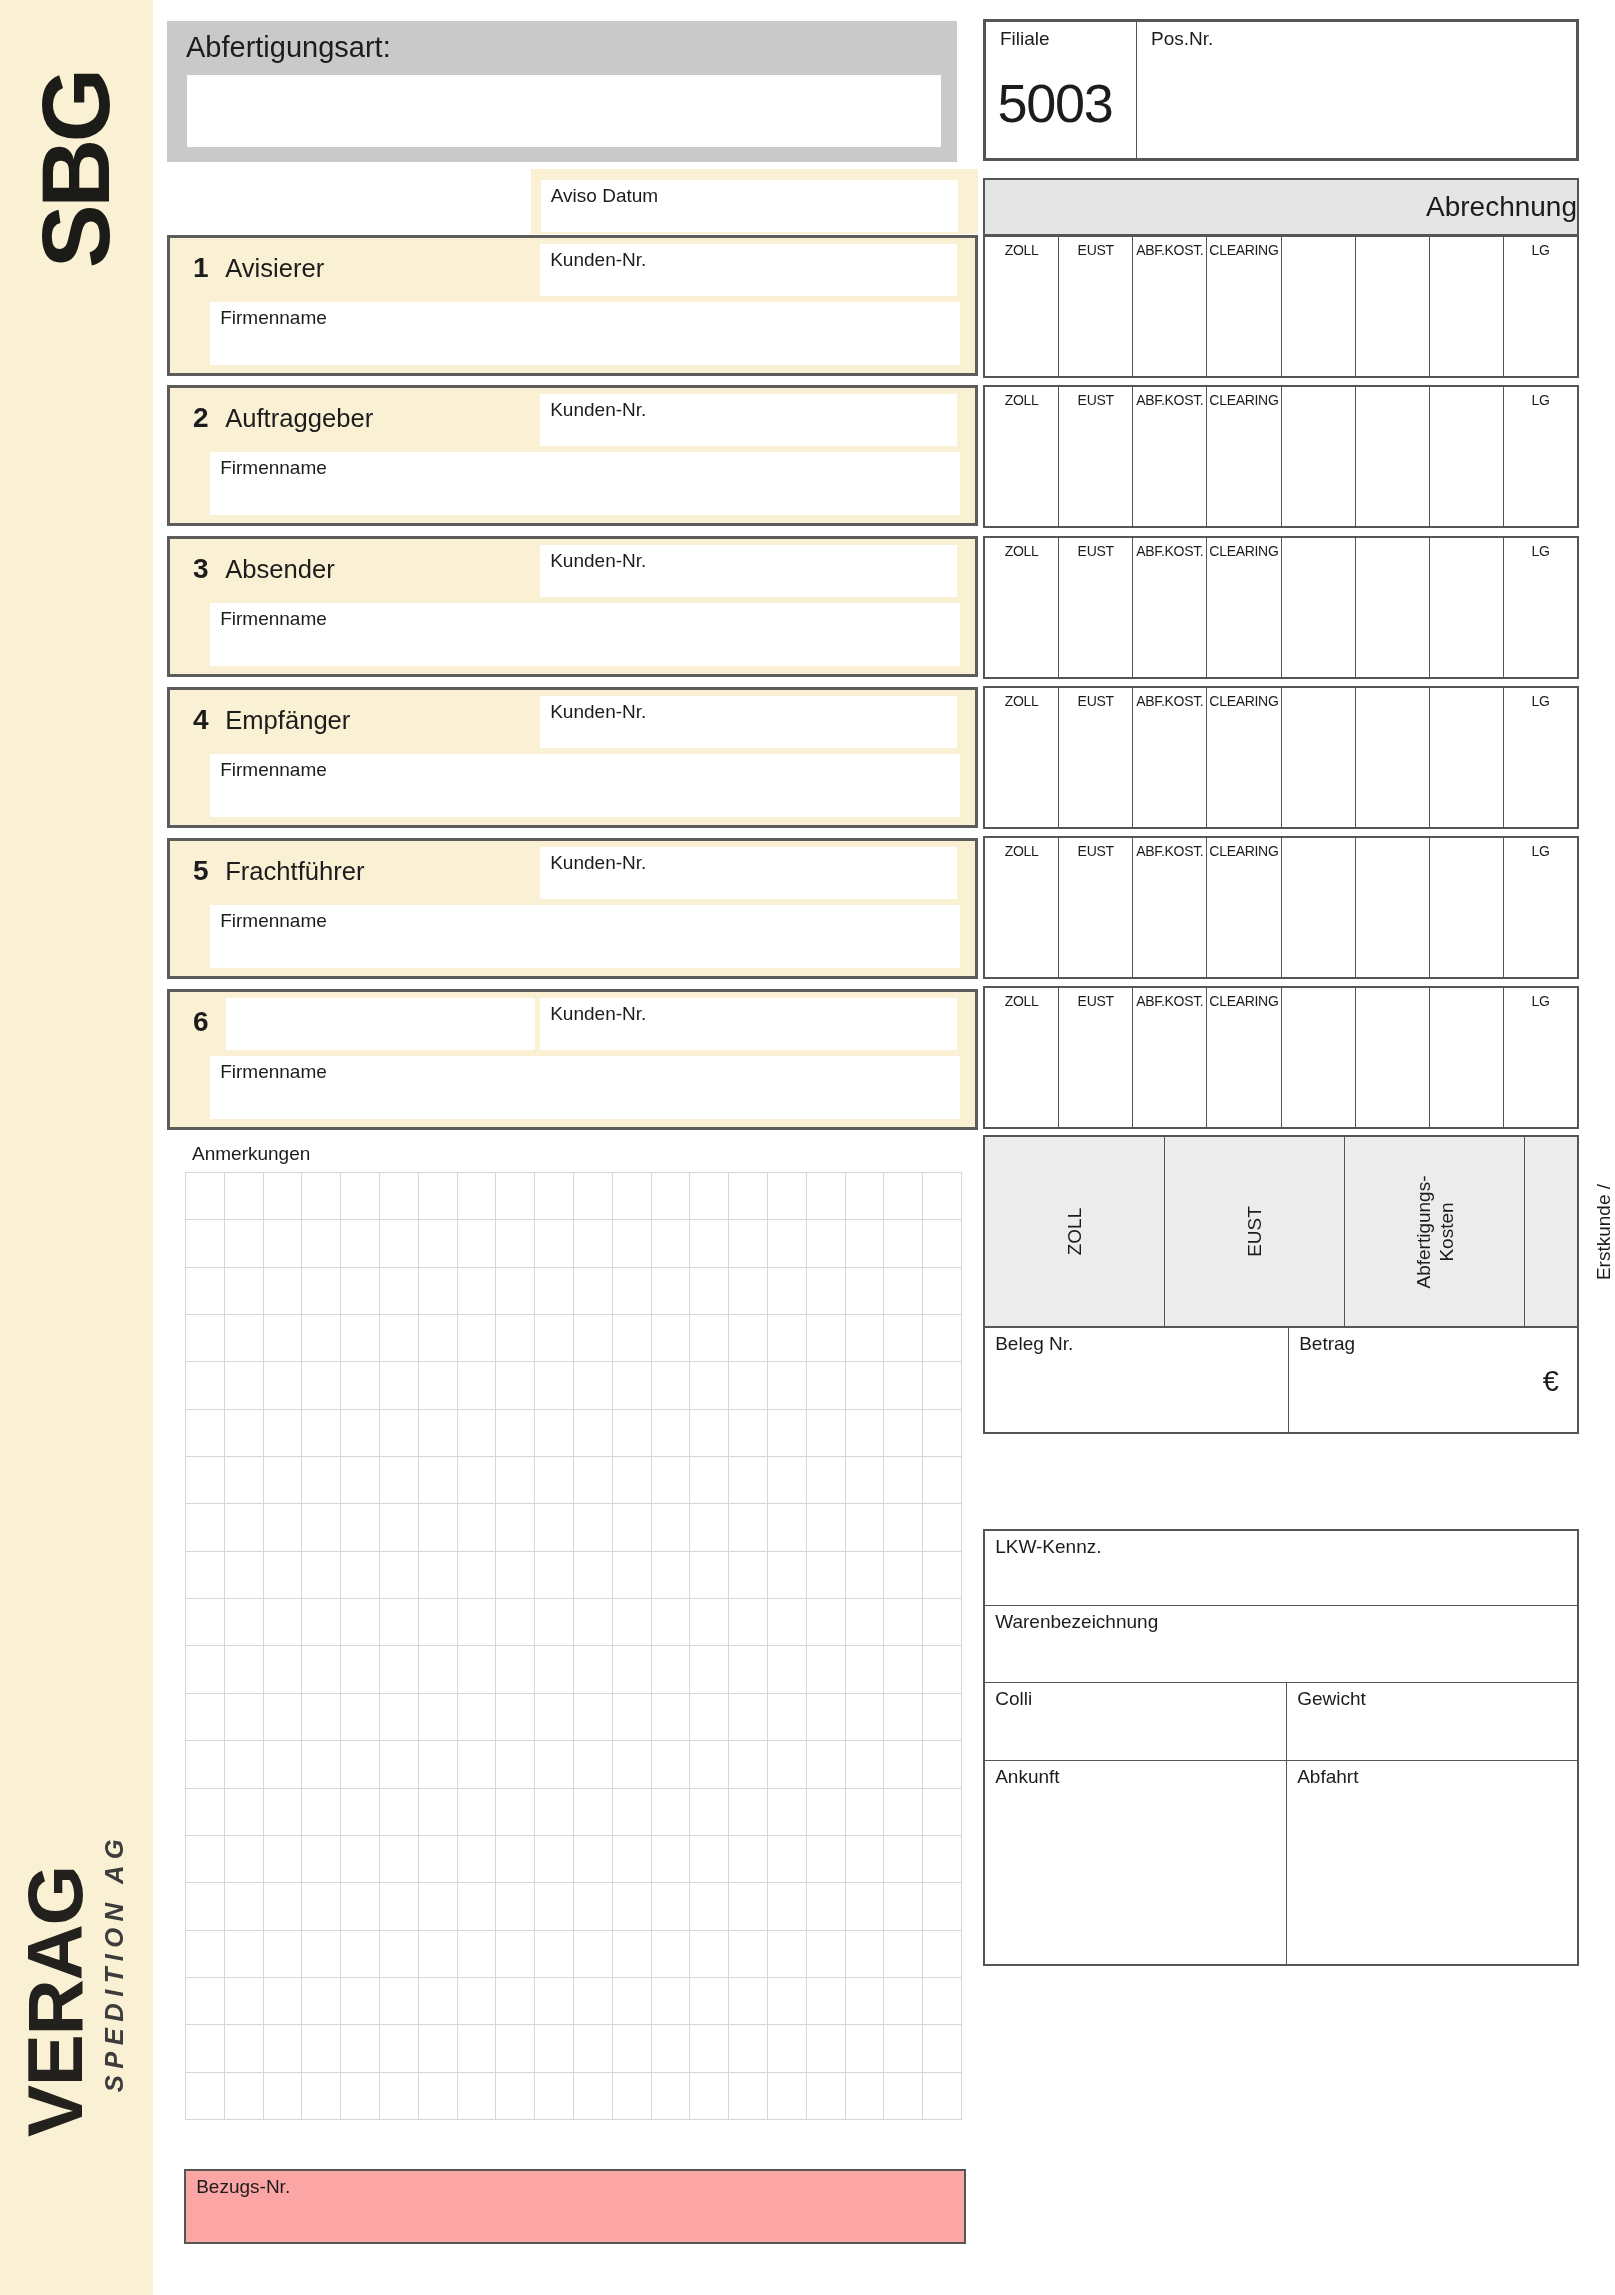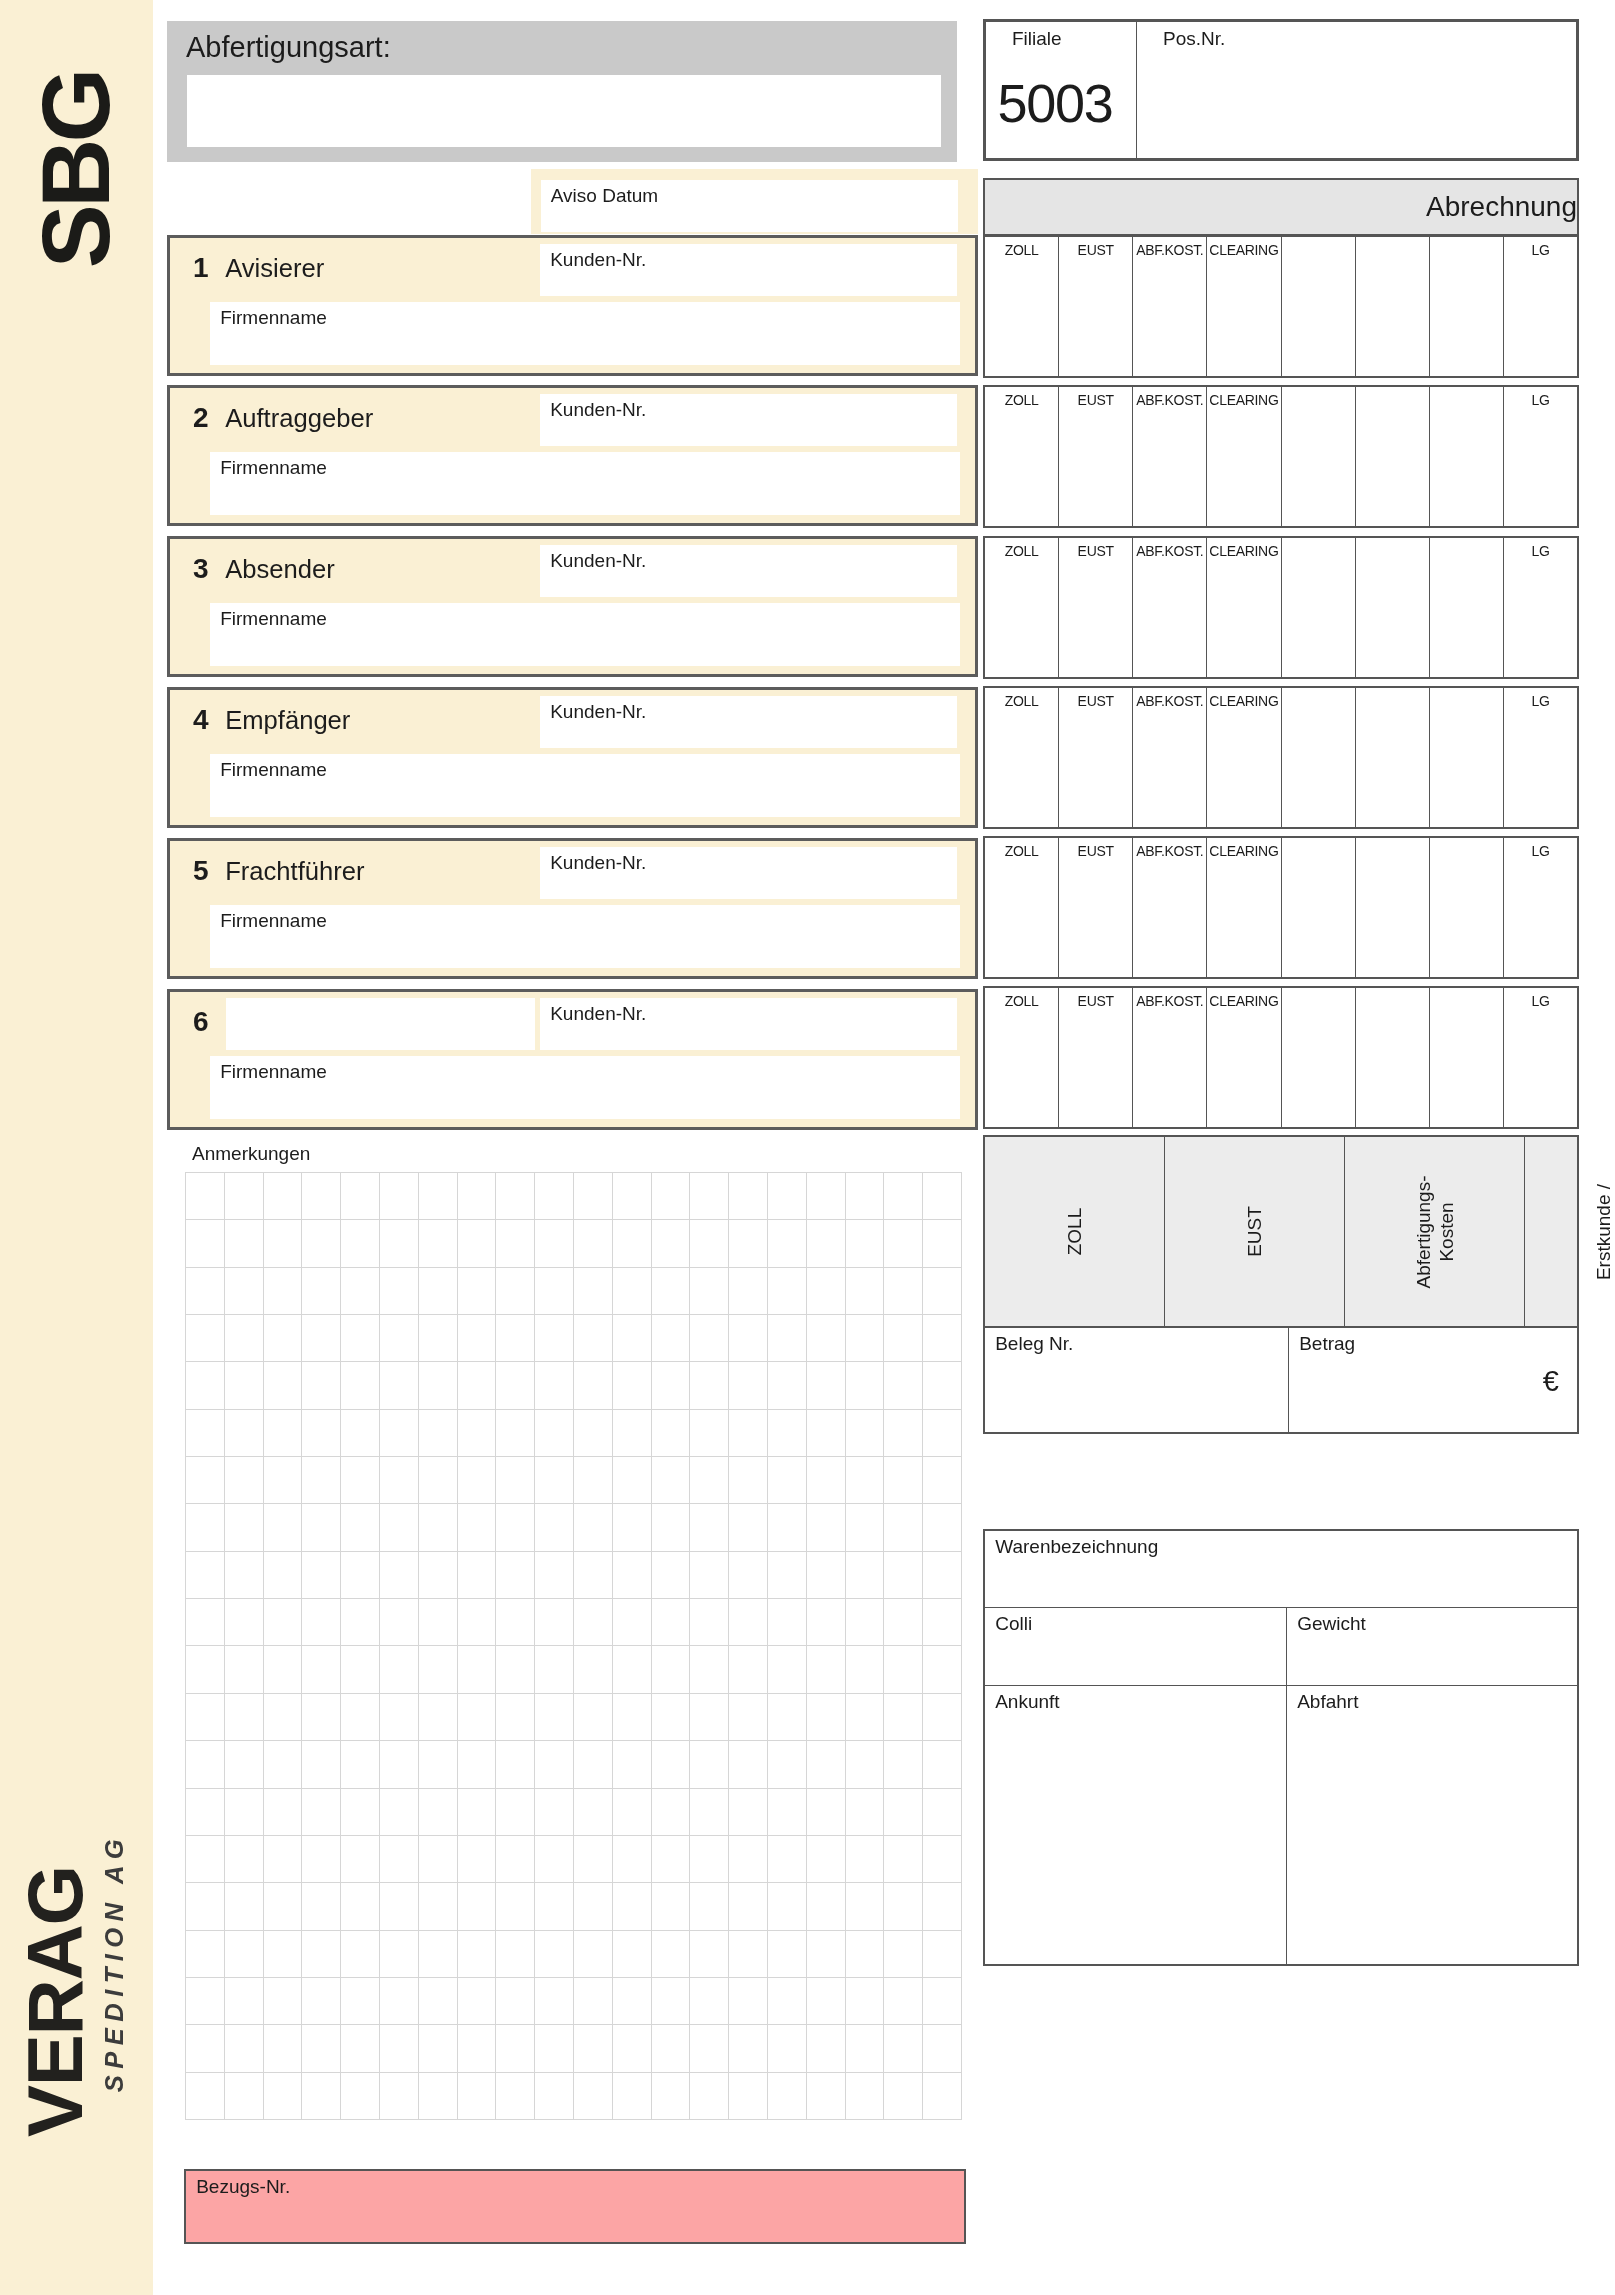--- a/index.html
+++ b/index.html
@@ -26,21 +26,21 @@
   
   .abfart { position:absolute; left:167px; top:20.5px; width:790px; height:141px; background:#c9c9c9; }
   .abfart-label { position:absolute; left:19px; top:10.2px; font-size:29px; }
   .abfart-input { position:absolute; left:20px; top:54px; width:754px; height:72px; background:#ffffff; }
 
   
   .filiale { position:absolute; left:983px; top:19px; width:596px; height:142px;
     background:#ffffff; border:3.2px solid #555; display:flex; }
   .fil-cell { width:151px; border-right:1.9px solid #555; position:relative; }
   .pos-cell { flex:1; position:relative; }
-  .small-label { position:absolute; left:26px; top:6.4px; font-size:19px; }
+  .small-label { position:absolute; left:14px; top:6.4px; font-size:19px; }
   .fil-value { position:absolute; left:11.5px; top:50px; font-size:54px; font-weight:normal; letter-spacing:-1.3px; }
 
   
   .abr-head { position:absolute; left:983px; top:178px; width:596px; height:58px;
     background:#e5e5e5; border:2.6px solid #555; display:flex; align-items:center; justify-content:flex-end;
     font-size:28px; }
   .abr-row { position:absolute; left:983px; width:596px; height:143px;
     background:#ffffff; border:2.6px solid #555; display:flex; }
   .abr-row .cell { flex:1; border-right:1.9px solid #555; padding-top:4.5px; text-align:center;
     font-size:14px; letter-spacing:-0.3px; overflow:hidden; }
@@ -702,20 +702,23 @@
       <div class="gcell"></div>
       <div class="gcell"></div>
       <div class="gcell"></div>
       <div class="gcell"></div>
       <div class="gcell"></div>
       <div class="gcell"></div>
       <div class="gcell"></div>
     </div>
 
   <div class="lkw">
+    <div class="lkw-row lkw-r1">
+      <div class="box-label">LKW-Kennz.</div>
+    </div>
     <div class="lkw-row lkw-r2">
       <div class="box-label">Warenbezeichnung</div>
     </div>
     <div class="lkw-row lkw-r3">
       <div class="half-l">
         <div class="box-label">Colli</div>
       </div>
       <div class="half-r">
         <div class="box-label">Gewicht</div>
       </div>

